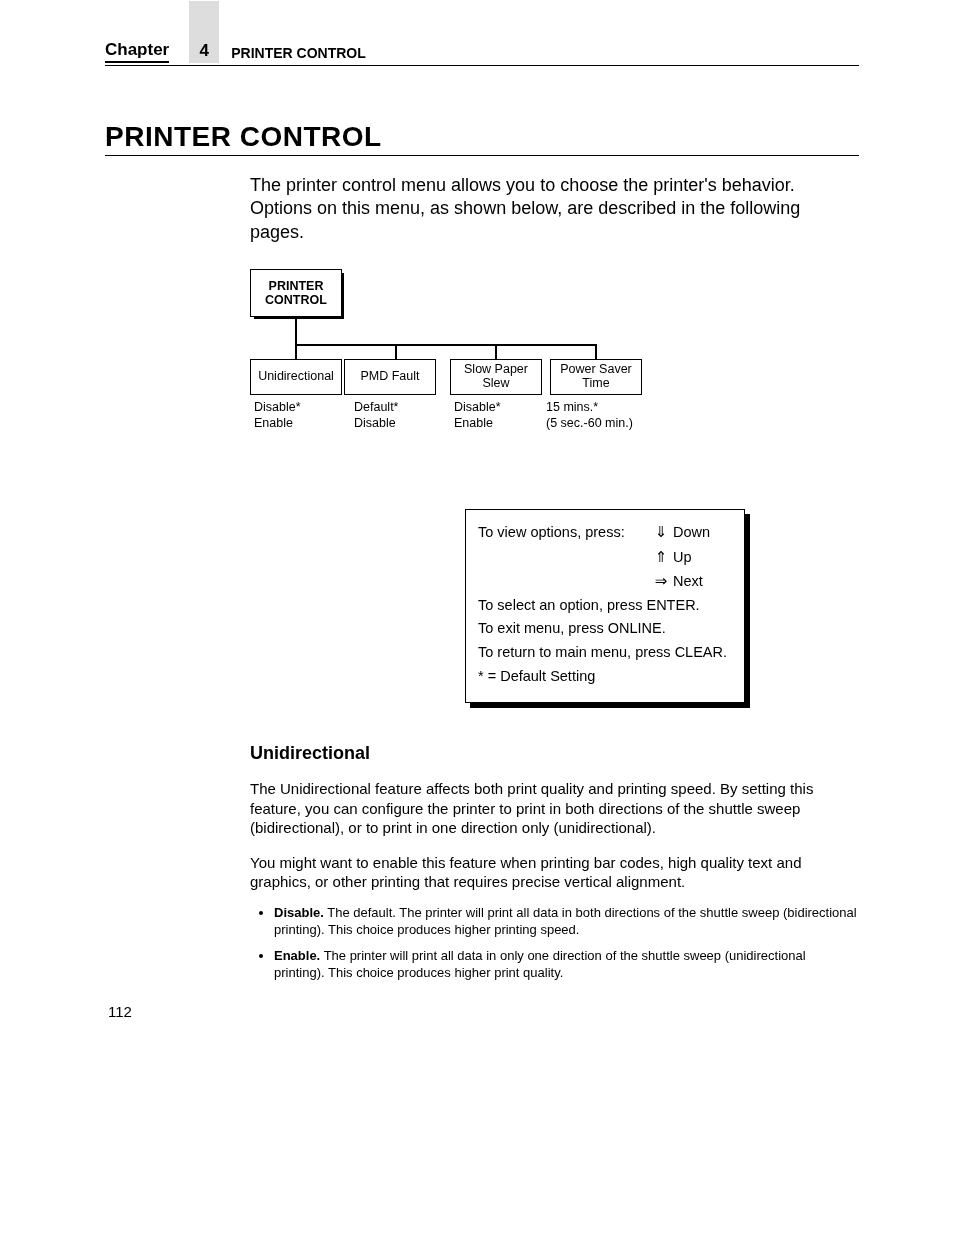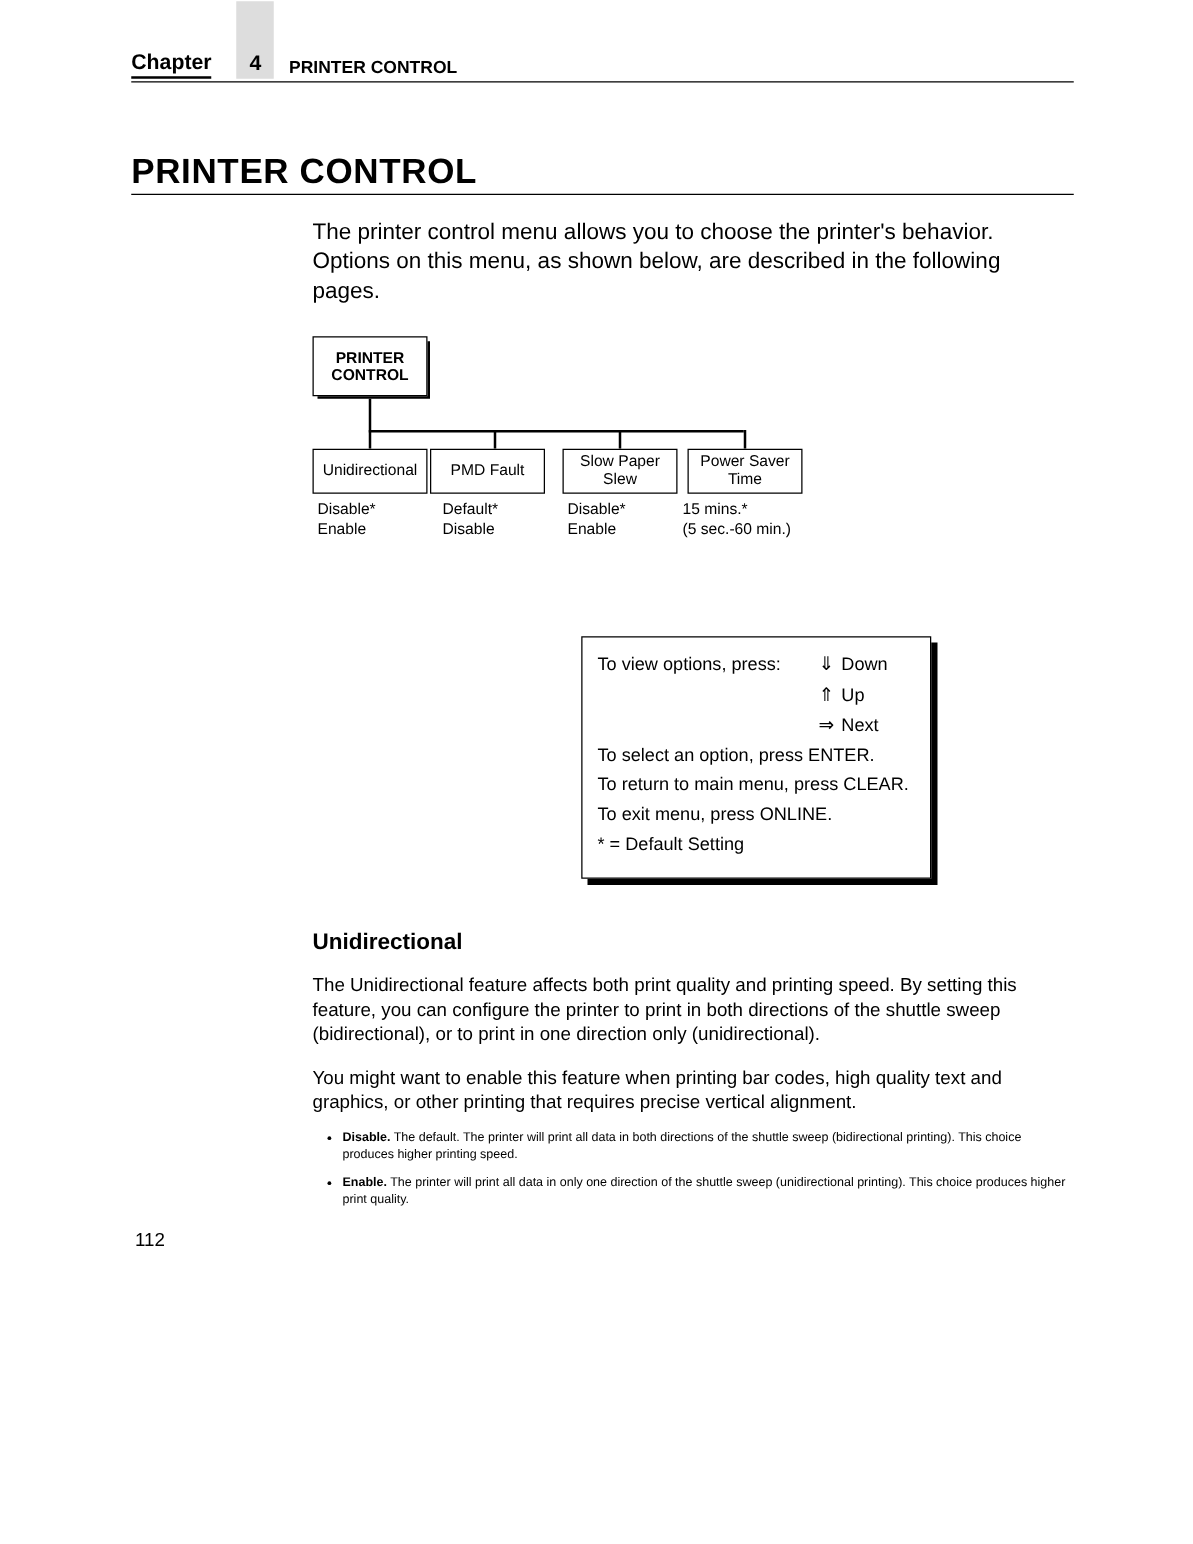--- a/index.html
+++ b/index.html
@@ -153,21 +153,21 @@
   }
   .body-p {
     margin-left: 145px;
     font-size: 15px;
     line-height: 1.3;
     margin-bottom: 12px;
   }
   ul.body-list {
     margin-left: 145px;
     padding-left: 24px;
-    font-size: 10px;
+    font-size: 13px;
     line-height: 1.3;
   }
   ul.body-list li { margin-bottom: 10px; }
   .bold { font-weight: bold; }
   .page-num {
     position: absolute;
     left: 108px;
     bottom: 35px;
     font-size: 15px;
   }
@@ -234,22 +234,22 @@
       </div>
       <div class="instr-row instr-nav">
         <span class="instr-nav-label"></span>
         <span class="instr-nav-key"><span class="arrow">⇑</span> <span>Up</span></span>
       </div>
       <div class="instr-row instr-nav">
         <span class="instr-nav-label"></span>
         <span class="instr-nav-key"><span class="arrow">⇒</span> <span>Next</span></span>
       </div>
       <div class="instr-row">To select an option, press ENTER.</div>
+      <div class="instr-row">To exit menu, press ONLINE.</div>
       <div class="instr-row">To return to main menu, press CLEAR.</div>
-      <div class="instr-row">To exit menu, press ONLINE.</div>
       <div class="instr-row">* = Default Setting</div>
     </div>
   </div>
 
   <div class="section-h">Unidirectional</div>
   <p class="body-p">The Unidirectional feature affects both print quality and printing speed. By setting this feature, you can configure the printer to print in both directions of the shuttle sweep (bidirectional), or to print in one direction only (unidirectional).</p>
   <p class="body-p">You might want to enable this feature when printing bar codes, high quality text and graphics, or other printing that requires precise vertical alignment.</p>
 
   <ul class="body-list">
     <li>

